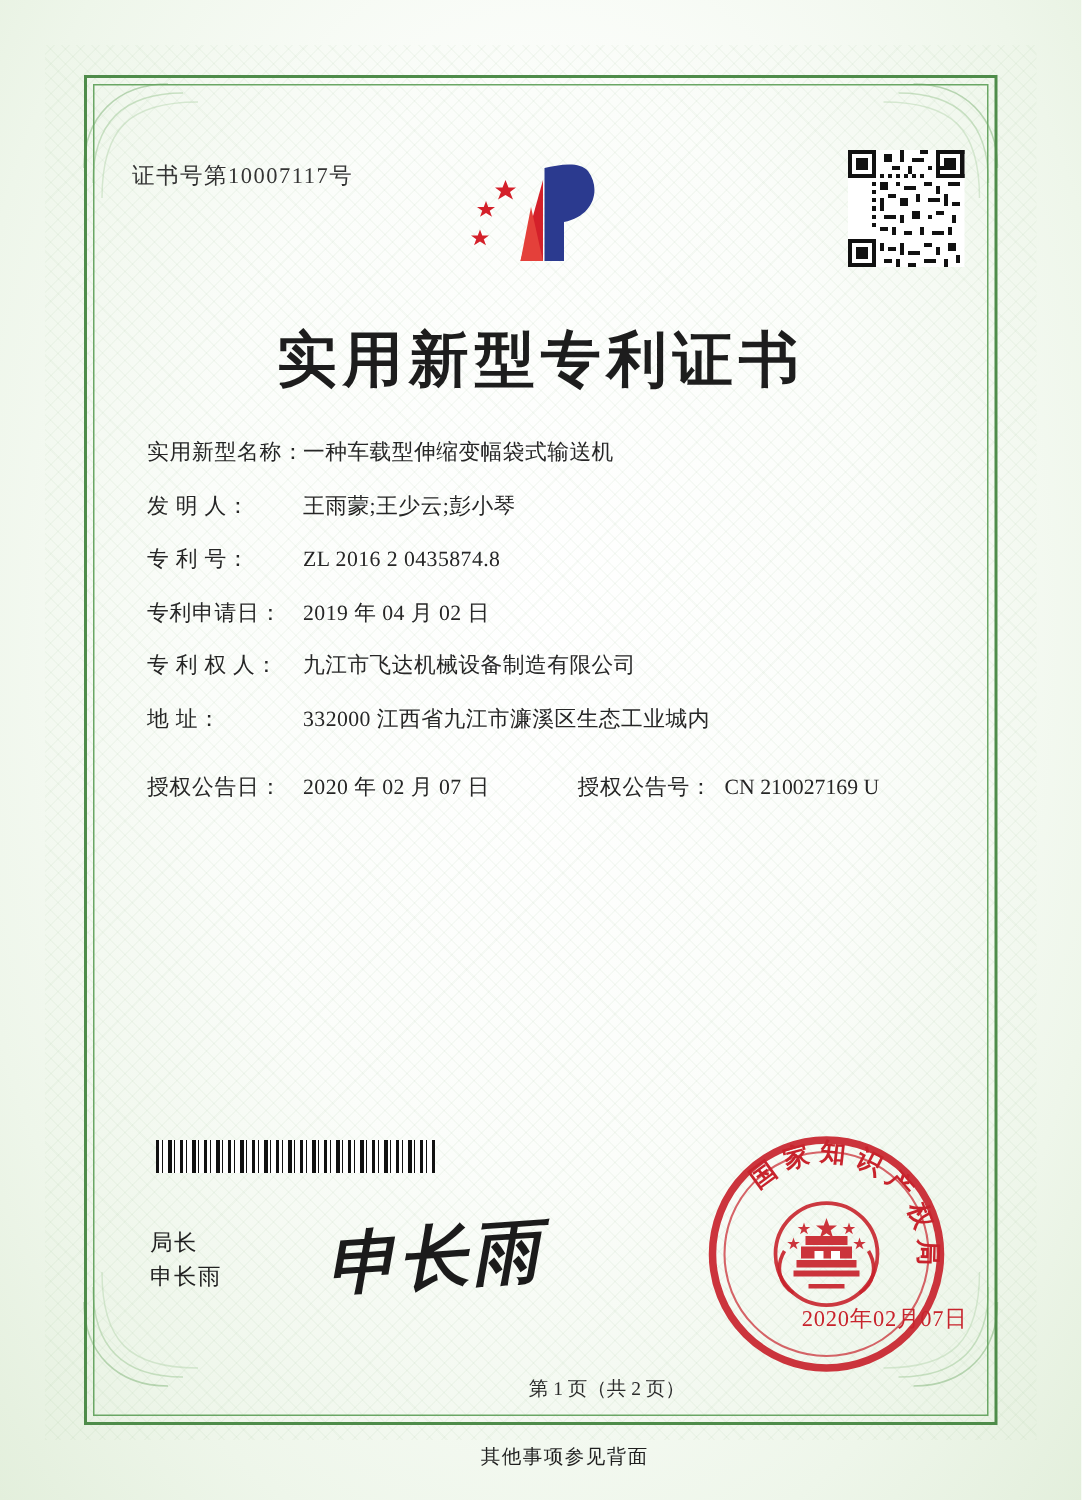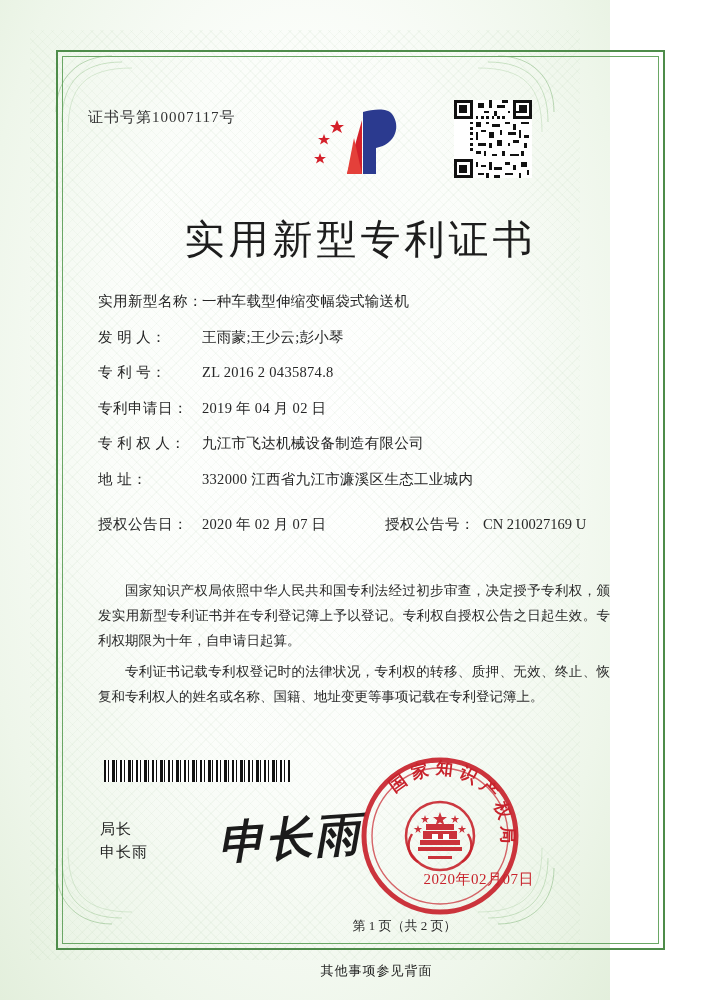--- a/index.html
+++ b/index.html
@@ -13,21 +13,21 @@
     font-family: "Liberation Serif", serif;
     color: #2d2d2d;
     position: relative;
     overflow: hidden;
   }
 
   
   .page {
     position: absolute;
     left: 0; top: 0;
-    width: 610px;
+    width: 721px;
     height: 1000px;
     background:
       radial-gradient(ellipse at 50% 42%, #ffffff 0%, #fbfdfa 45%, #eef6ea 78%, #e3efdc 100%);
   }
 
   
   .texture {
     position: absolute;
     left: 30px; top: 30px; right: 30px; bottom: 40px;
     background:
@@ -82,21 +82,21 @@
     right: 78px; top: 100px;
     width: 78px; height: 78px;
   }
 
   
   .title {
     position: absolute;
     top: 212px; left: 0; width: 721px;
     text-align: center;
     font-size: 40px;
-    font-weight: normal;
+    font-weight: bold;
     letter-spacing: 4px;
     color: #1d1d1d;
     font-family: "Liberation Serif", serif;
   }
 
   
   .fields {
     position: absolute;
     left: 98px; top: 292px;
     width: 530px;
@@ -366,24 +366,20 @@
       <span class="val">332000 江西省九江市濂溪区生态工业城内</span>
     </div>
     <div class="field row-split">
       <span class="lbl">授权公告日：</span>
       <span class="val">2020 年 02 月 07 日</span>
       <span class="lbl2">授权公告号：</span>
       <span class="val2">CN 210027169 U</span>
     </div>
   </div>
 
-  <div class="paras">
-    <p>国家知识产权局依照中华人民共和国专利法经过初步审查，决定授予专利权，颁发实用新型专利证书并在专利登记簿上予以登记。专利权自授权公告之日起生效。专利权期限为十年，自申请日起算。</p>
-    <p>专利证书记载专利权登记时的法律状况，专利权的转移、质押、无效、终止、恢复和专利权人的姓名或名称、国籍、地址变更等事项记载在专利登记簿上。</p>
-  </div>
 
   <div class="barcode"></div>
 
   <div class="sig-label">
     <div>局长</div>
     <div>申长雨</div>
   </div>
   <div class="sig-script">申长雨</div>
 
   <svg class="seal" viewBox="0 0 168 168">

